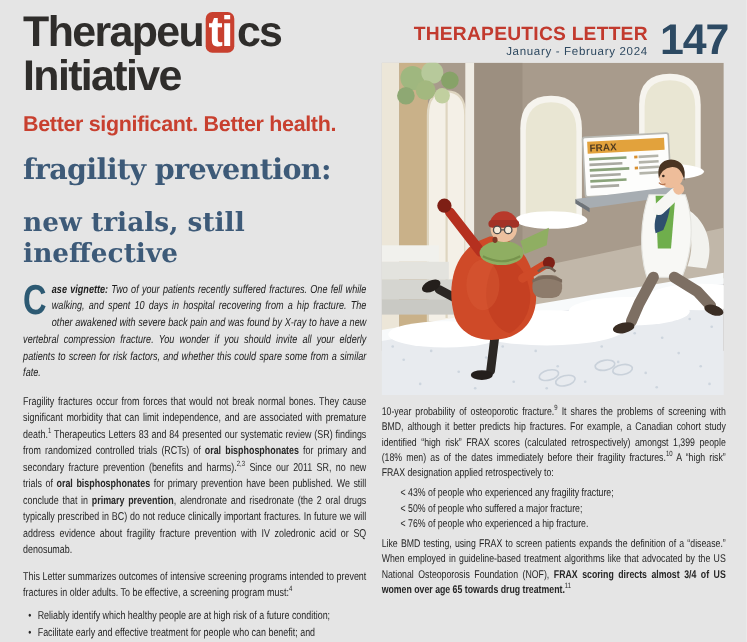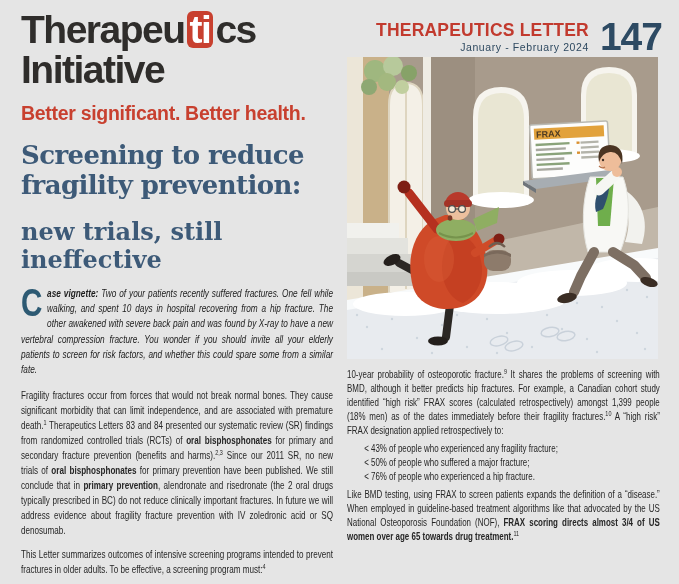--- a/index.html
+++ b/index.html
@@ -223,21 +223,20 @@
         <path d="M247,195 L234,219 L227,235" stroke="#7d6f63" stroke-width="10" fill="none" stroke-linecap="round" stroke-linejoin="round"></path>
         <ellipse cx="220" cy="241" rx="10" ry="4.8" fill="#3a2d24" transform="rotate(-12 220 241)"></ellipse>
         <path d="M266,195 L287,208 L299,221" stroke="#7d6f63" stroke-width="10" fill="none" stroke-linecap="round" stroke-linejoin="round"></path>
         <ellipse cx="302" cy="225" rx="9" ry="4.5" fill="#3a2d24" transform="rotate(18 302 225)"></ellipse>
       </g>
     </svg>
   </div>
 
   <div class="col-left">
     <div class="title">
-      <div class="title-l12">Screening to reduce</div>
       <div class="title-l12">fragility prevention:</div>
       <div class="title-l3">new trials, still ineffective</div>
     </div>
 
     <div class="condensed">
       <p class="vignette"><span class="dropcap">C</span><span class="vig-label">ase vignette:</span><span> Two of your patients recently suffered fractures. One fell while walking, and spent 10 days in hospital recovering from a hip fracture. The other awakened with severe back pain and was found by X-ray to have a new vertebral compression fracture. You wonder if you should invite all your elderly patients to screen for risk factors, and whether this could spare some from a similar fate.</span></p>
 
       <p class="body-p"><span>Fragility fractures occur from forces that would not break normal bones. They cause significant morbidity that can limit independence, and are associated with premature death.</span><sup>1</sup><span> Therapeutics Letters 83 and 84 presented our systematic review (SR) findings from randomized controlled trials (RCTs) of </span><b>oral bisphosphonates</b><span> for primary and secondary fracture prevention (benefits and harms).</span><sup>2,3</sup><span> Since our 2011 SR, no new trials of </span><b>oral bisphosphonates</b><span> for primary prevention have been published. We still conclude that in </span><b>primary prevention</b><span>, alendronate and risedronate (the 2 oral drugs typically prescribed in BC) do not reduce clinically important fractures. In future we will address evidence about fragility fracture prevention with IV zoledronic acid or SQ denosumab.</span></p>
 
       <p class="body-p"><span>This Letter summarizes outcomes of intensive screening programs intended to prevent fractures in older adults. To be effective, a screening program must:</span><sup>4</sup></p>

